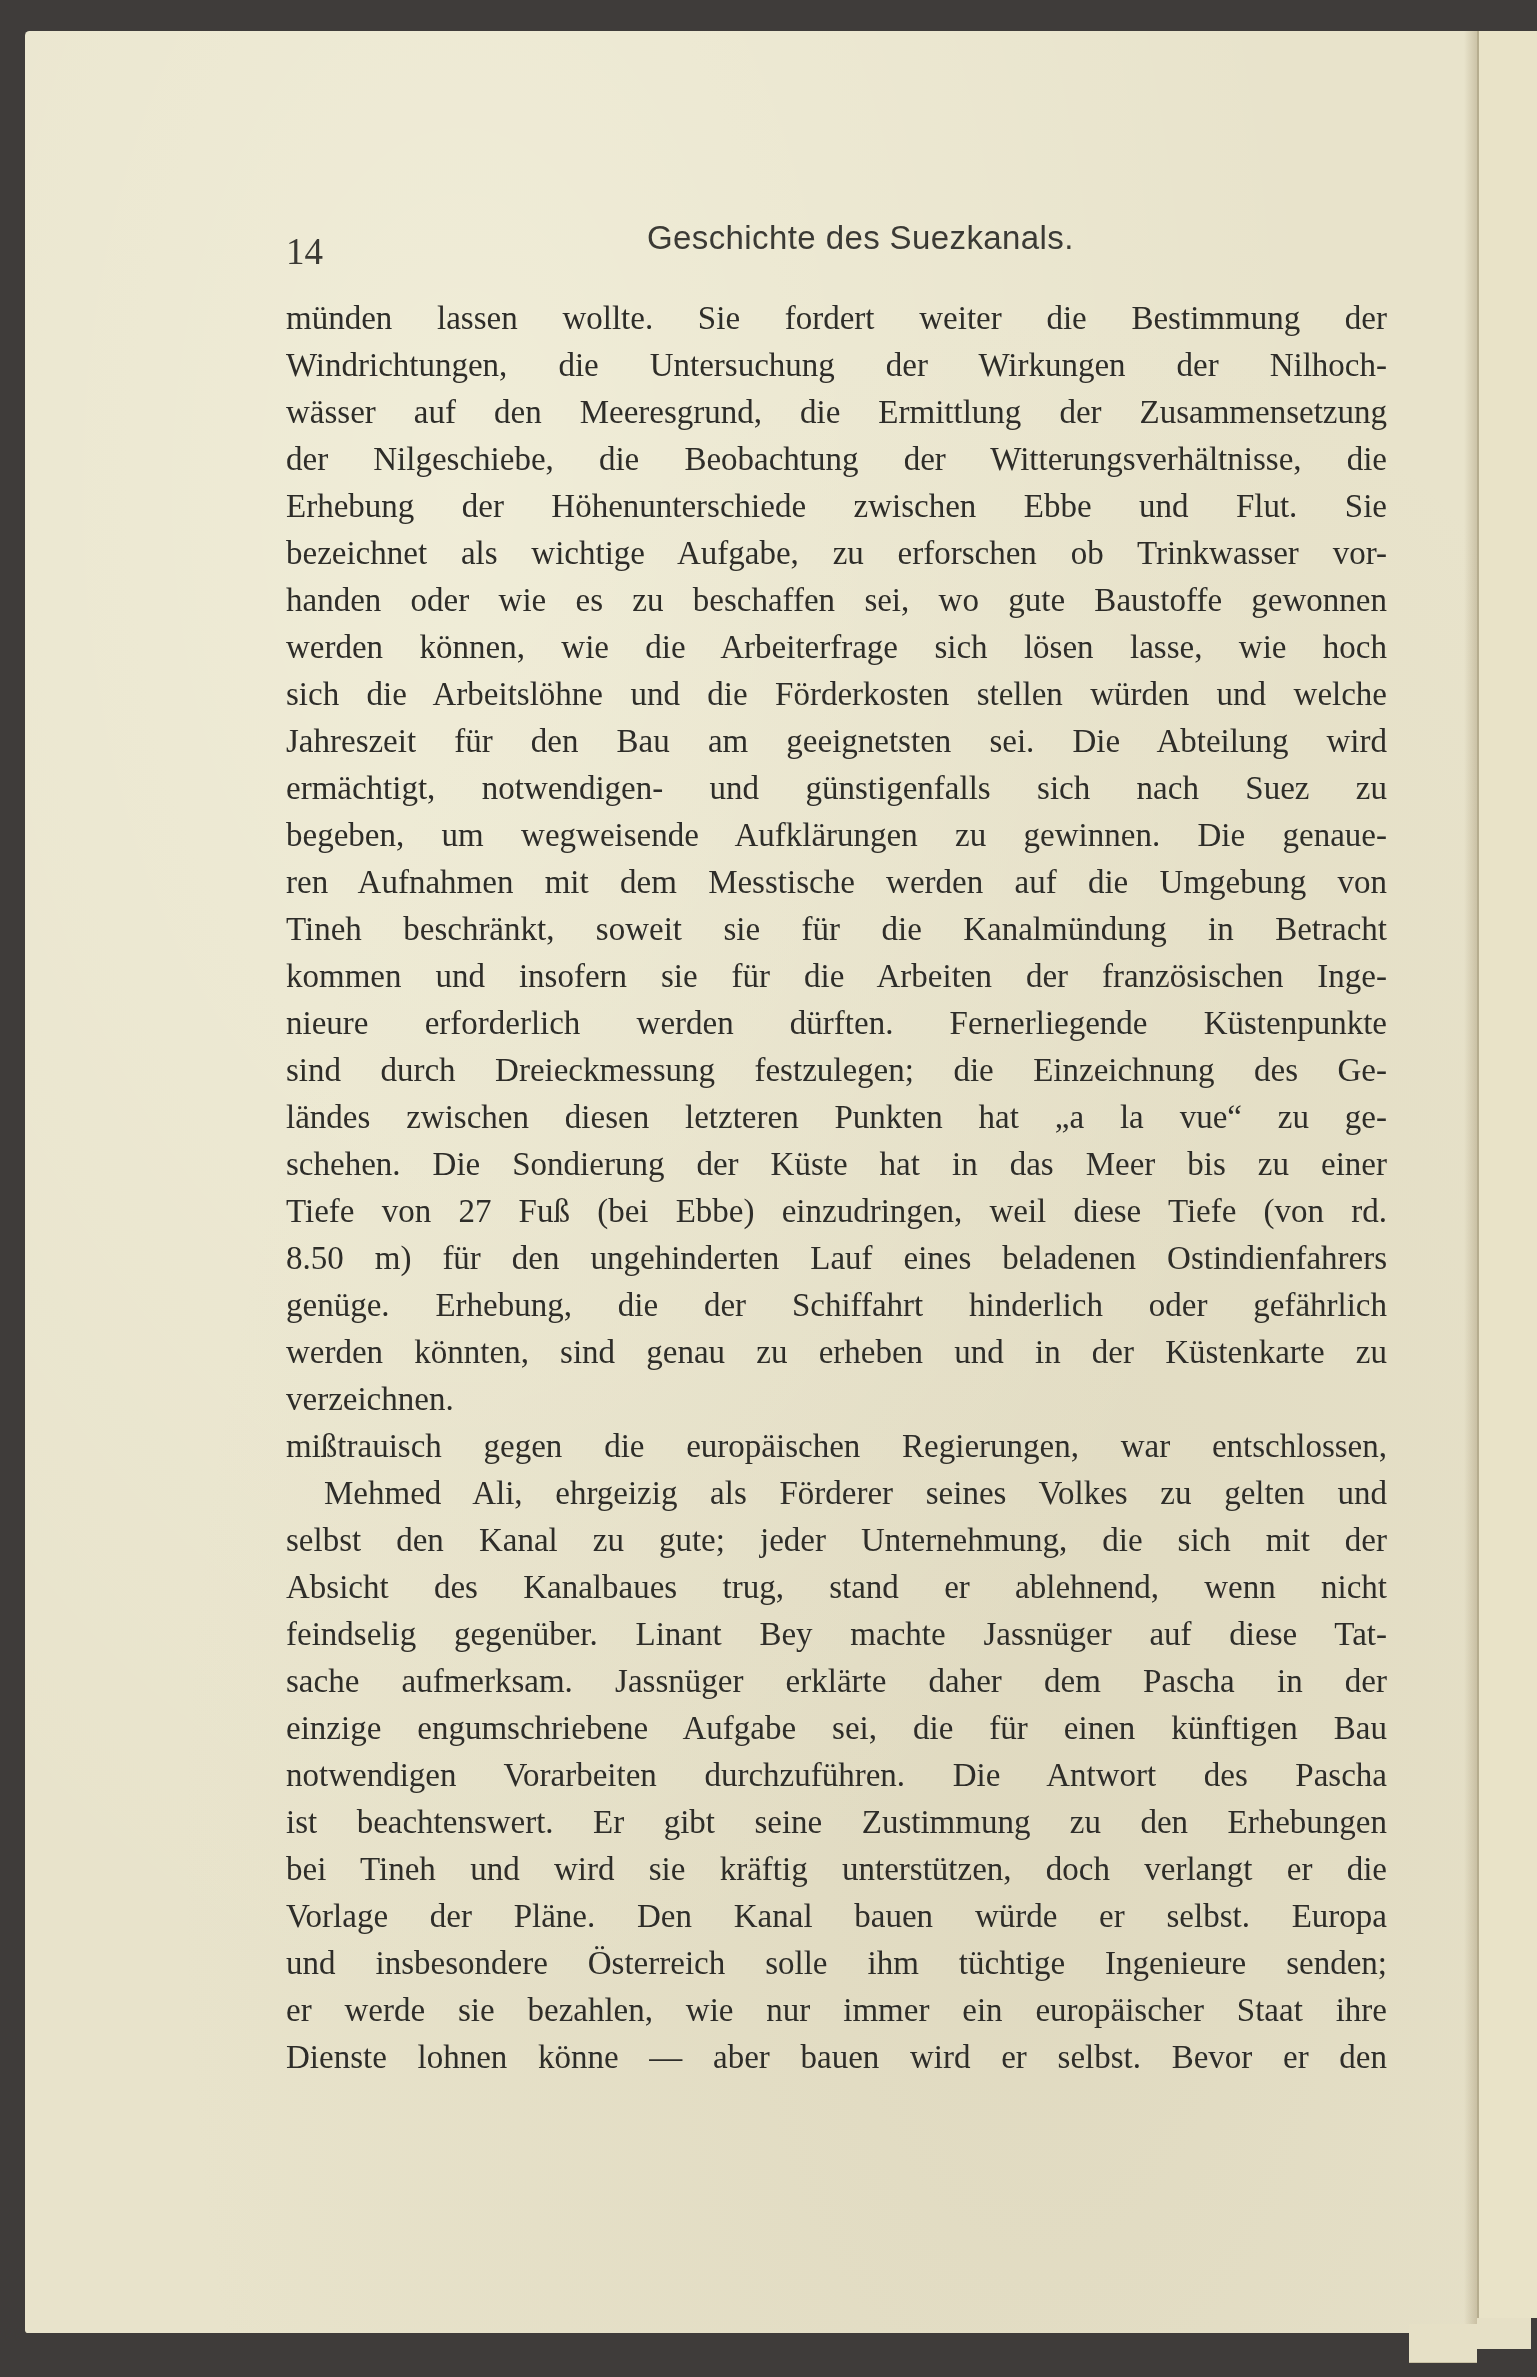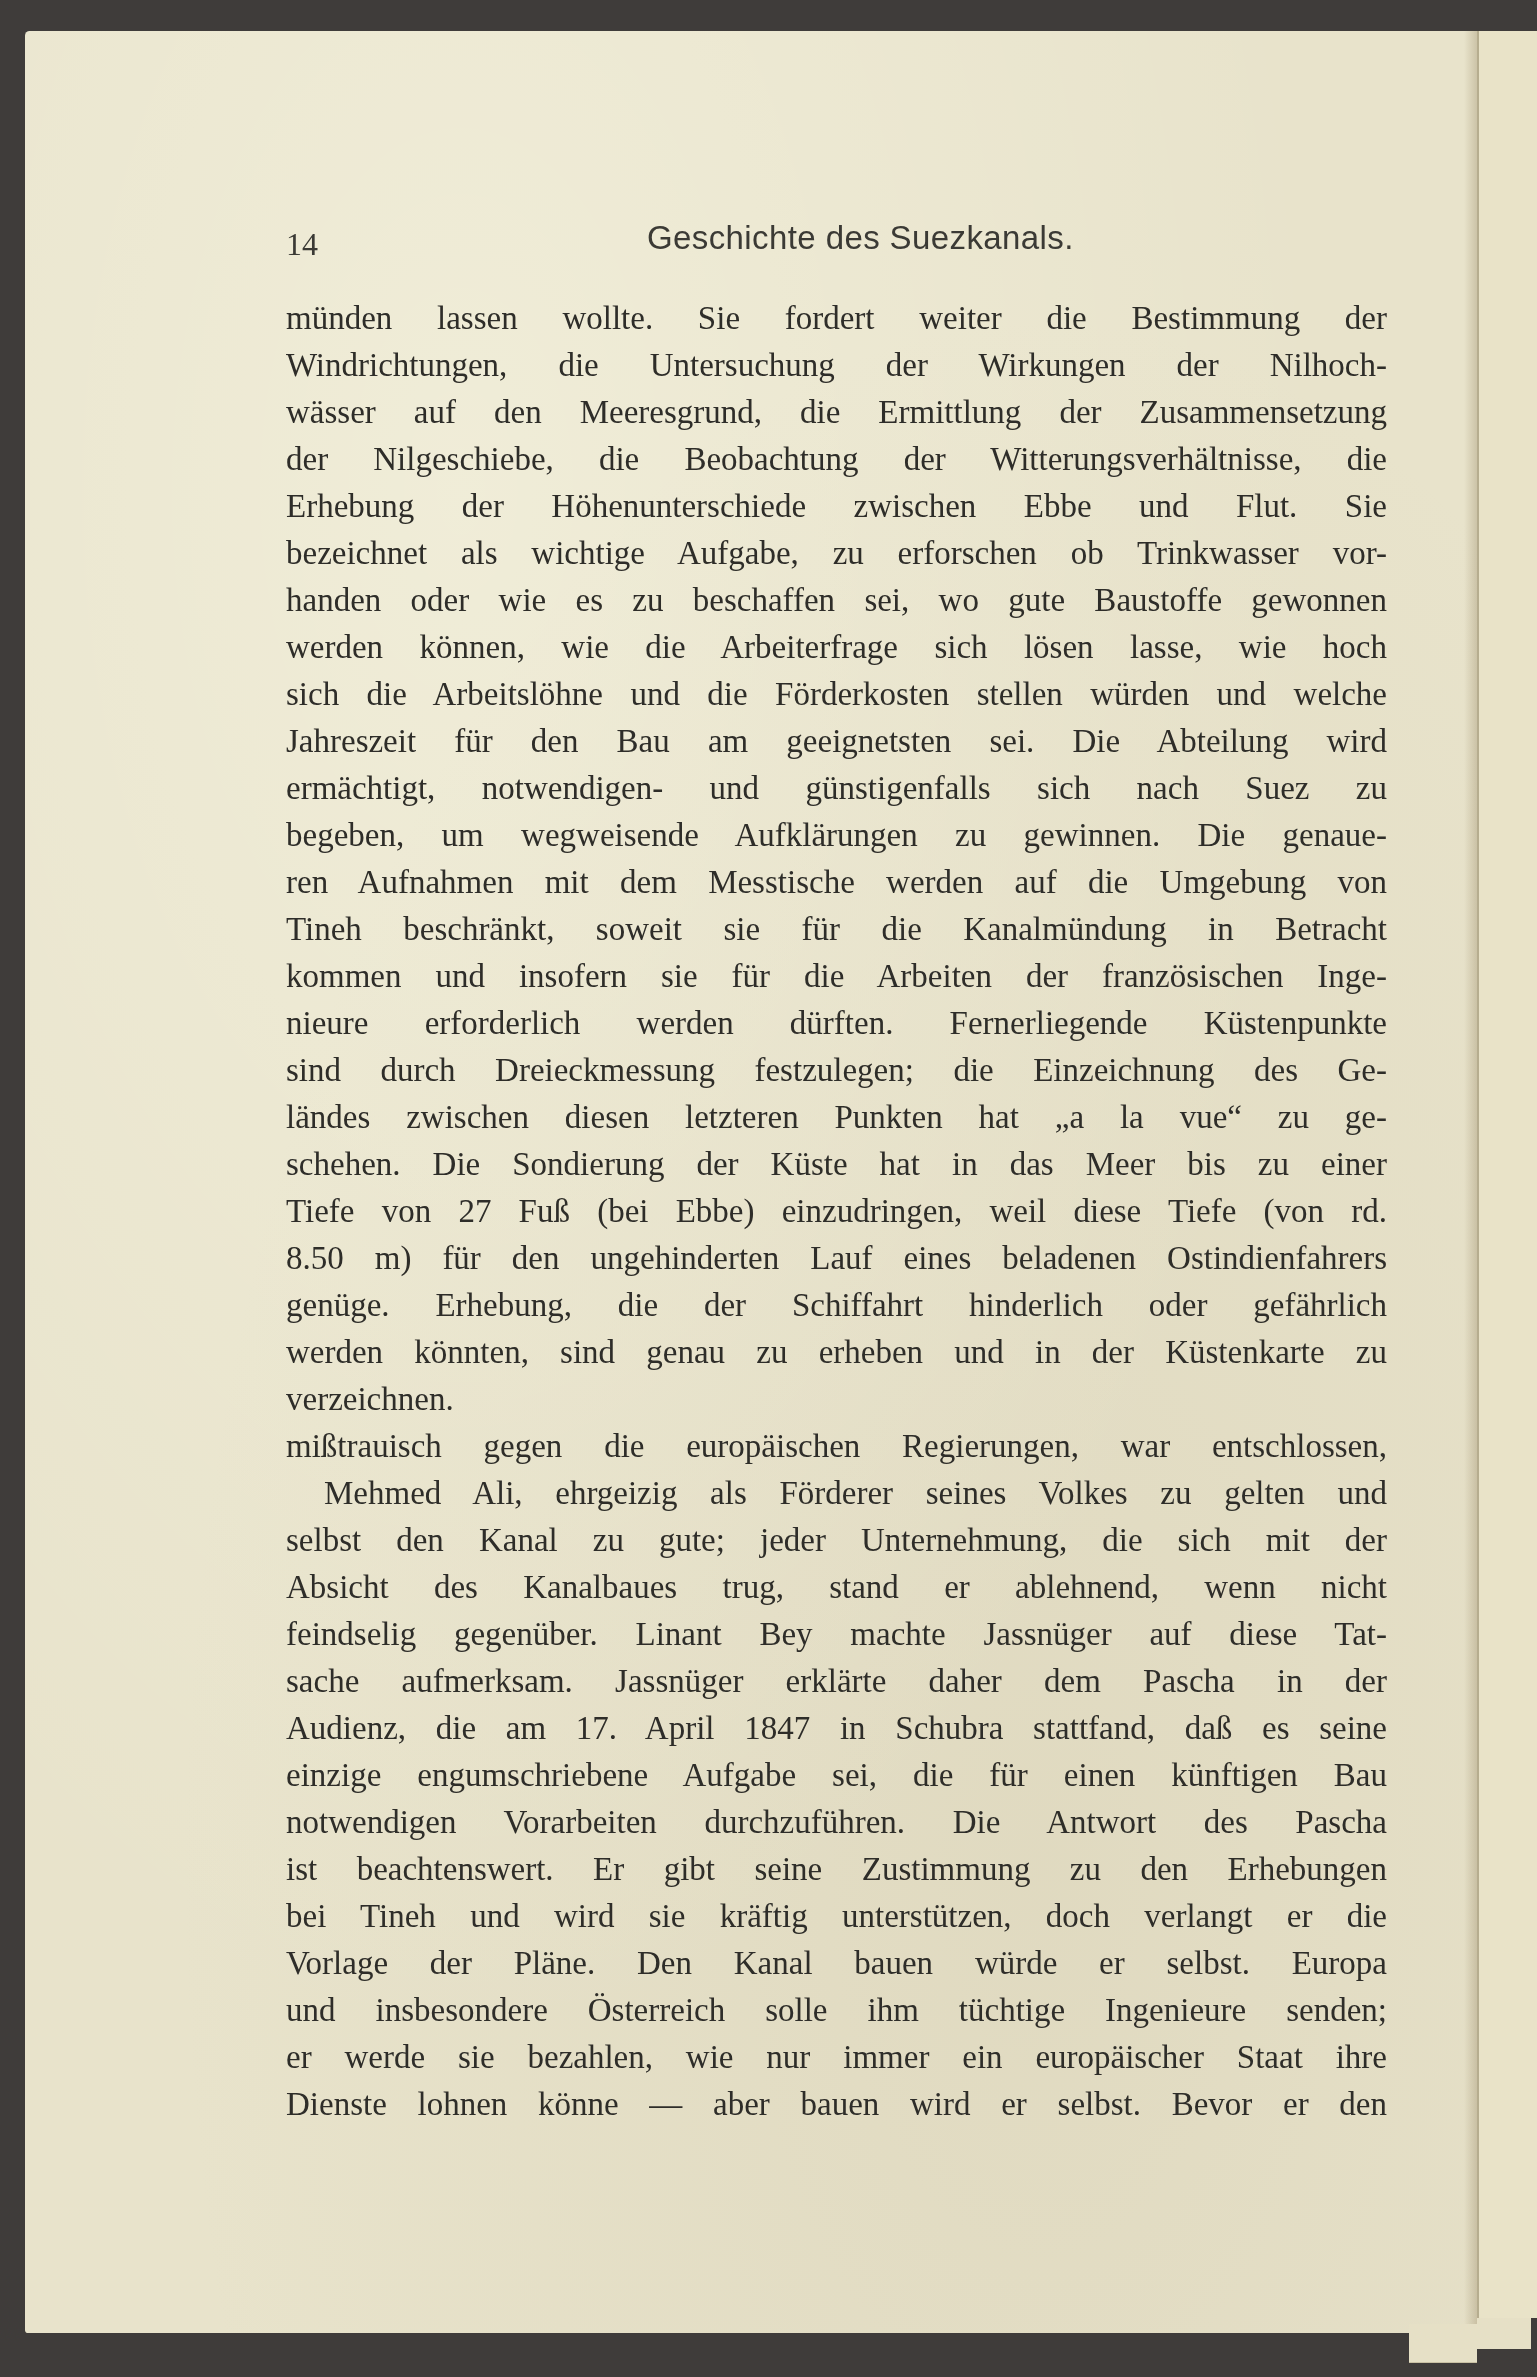--- a/index.html
+++ b/index.html
@@ -38,22 +38,22 @@
   .spine-shadow {
     position: absolute; left: 1464px; top: 31px;
     width: 13px; height: 2302px;
     background: linear-gradient(to right, rgba(0,0,0,0), rgba(120,100,60,0.25));
   }
   .header {
     position: absolute; left: 286px; top: 217px; width: 1099px; height: 38px;
     color: #3b3a35;
   }
   .page-number {
-    position: absolute; left: 0; top: 8px;
-    font-size: 32px; line-height: 38px;
+    position: absolute; left: 0; top: 16px;
+    font-size: 37px; line-height: 38px;
   }
   .running-title {
     position: absolute; left: 361px; top: 3.1px;
     font-size: 33px; line-height: 35px;
     font-family: "Liberation Sans", "DejaVu Sans", sans-serif;
     letter-spacing: 0.4px;
   }
   .body-text {
     position: absolute; left: 286px; top: 295px; width: 1101px;
     color: #2e2d29;
@@ -111,21 +111,20 @@
     <div class="line"><span>werden könnten, sind genau zu erheben und in der Küstenkarte zu</span></div>
     <div class="line last"><span>verzeichnen.</span></div>
   </div>
   <div>
     <div class="line"><span>mißtrauisch gegen die europäischen Regierungen, war entschlossen,</span></div>
     <div class="line indent"><span>Mehmed Ali, ehrgeizig als Förderer seines Volkes zu gelten und</span></div>
     <div class="line"><span>selbst den Kanal zu gute; jeder Unternehmung, die sich mit der</span></div>
     <div class="line"><span>Absicht des Kanalbaues trug, stand er ablehnend, wenn nicht</span></div>
     <div class="line"><span>feindselig gegenüber. Linant Bey machte Jassnüger auf diese Tat-</span></div>
     <div class="line"><span>sache aufmerksam. Jassnüger erklärte daher dem Pascha in der</span></div>
-    <div class="line"><span>Audienz, die am 17. April 1847 in Schubra stattfand, daß es seine</span></div>
     <div class="line"><span>einzige engumschriebene Aufgabe sei, die für einen künftigen Bau</span></div>
     <div class="line"><span>notwendigen Vorarbeiten durchzuführen. Die Antwort des Pascha</span></div>
     <div class="line"><span>ist beachtenswert. Er gibt seine Zustimmung zu den Erhebungen</span></div>
     <div class="line"><span>bei Tineh und wird sie kräftig unterstützen, doch verlangt er die</span></div>
     <div class="line"><span>Vorlage der Pläne. Den Kanal bauen würde er selbst. Europa</span></div>
     <div class="line"><span>und insbesondere Österreich solle ihm tüchtige Ingenieure senden;</span></div>
     <div class="line"><span>er werde sie bezahlen, wie nur immer ein europäischer Staat ihre</span></div>
     <div class="line"><span>Dienste lohnen könne — aber bauen wird er selbst. Bevor er den</span></div>
   </div>
 </div>

